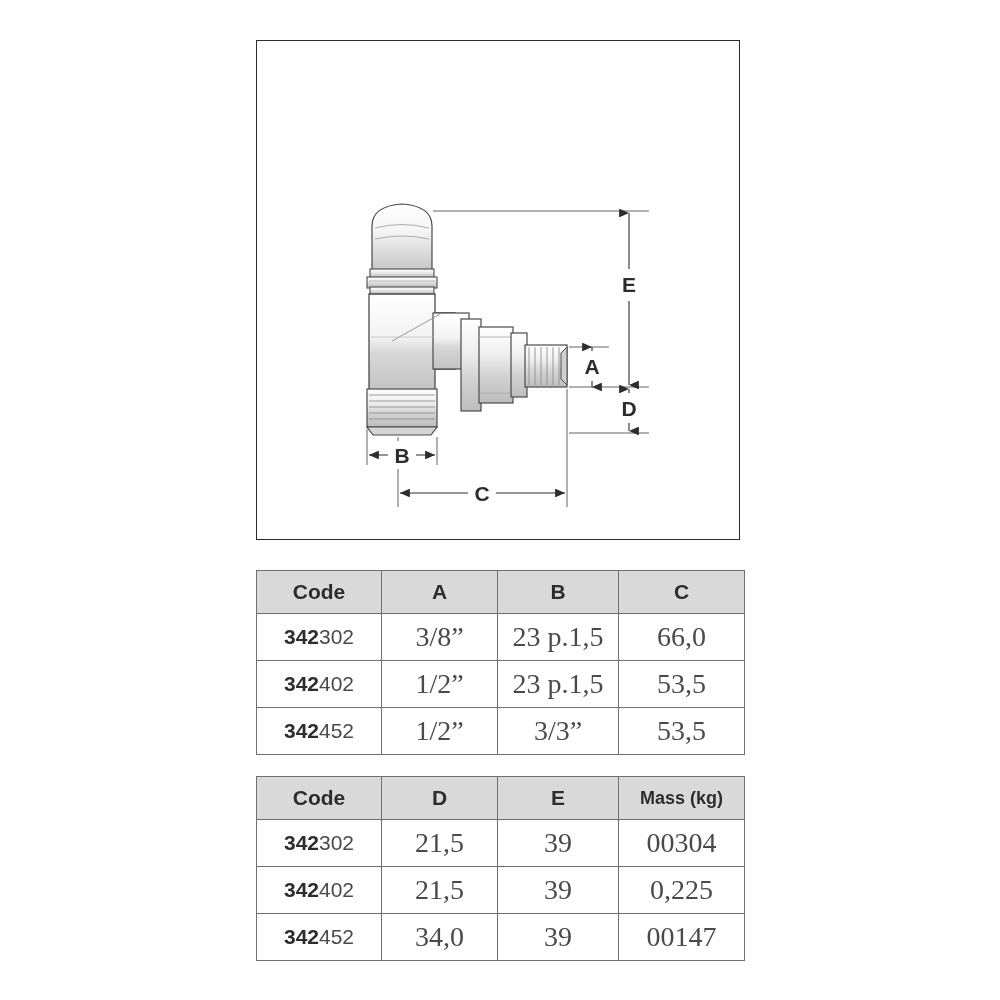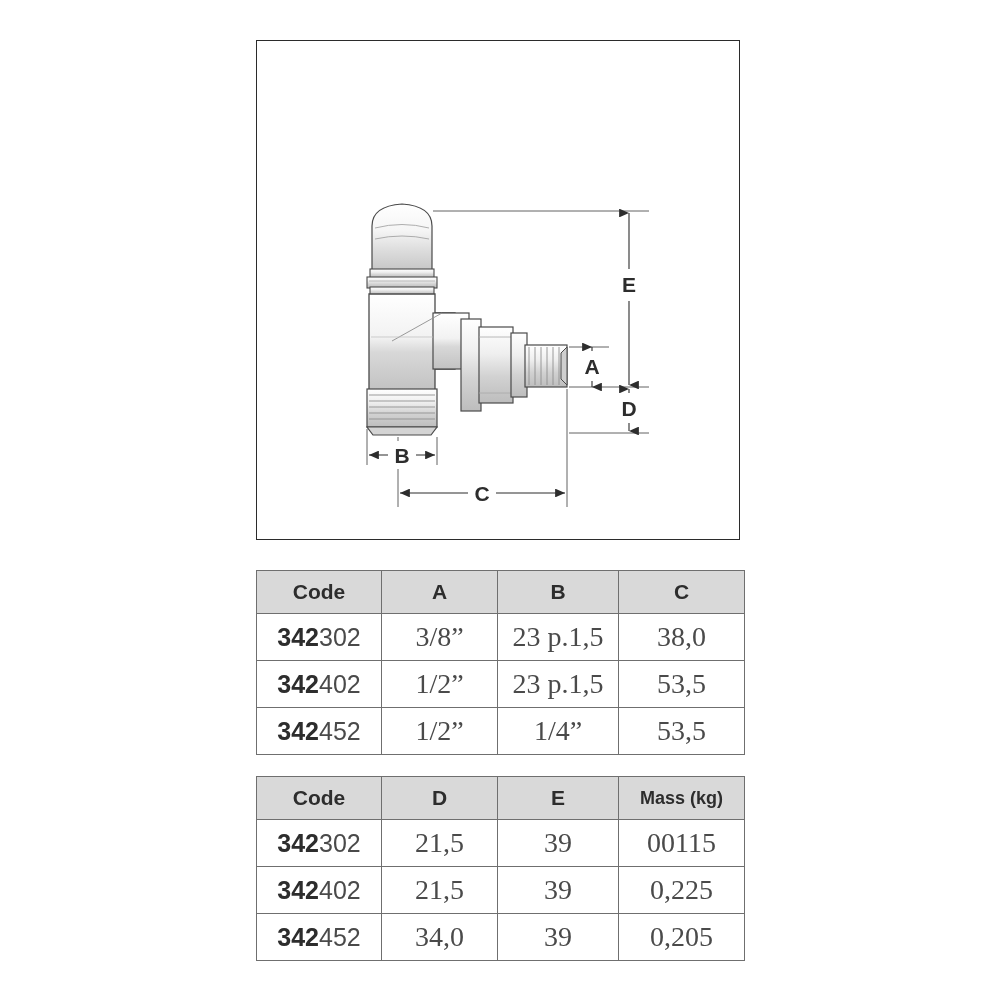--- a/index.html
+++ b/index.html
@@ -60,21 +60,21 @@
     font-size: 18px;
     font-weight: bold;
   }
   .spec-table td {
     font-size: 28px;
     color: #4a4a4a;
     font-family: "Liberation Serif", serif;
   }
   .spec-table td.code-cell {
     font-family: "Liberation Sans", sans-serif;
-    font-size: 25px;
+    font-size: 21px;
     color: #4a4a4a;
   }
   .spec-table td.code-cell b {
     color: #2d2d2d;
     font-weight: bold;
   }
 
   #table-abc {
     left: 256px;
     top: 570px;
@@ -248,59 +248,59 @@
       <th class="col-a">A</th>
       <th class="col-b">B</th>
       <th class="col-c">C</th>
     </tr>
   </thead>
   <tbody>
     <tr>
       <td class="code-cell"><b>342</b><span>302</span></td>
       <td>3/8”</td>
       <td>23 p.1,5</td>
-      <td>38,0</td>
+      <td>66,0</td>
     </tr>
     <tr>
       <td class="code-cell"><b>342</b><span>402</span></td>
       <td>1/2”</td>
       <td>23 p.1,5</td>
       <td>53,5</td>
     </tr>
     <tr>
       <td class="code-cell"><b>342</b><span>452</span></td>
       <td>1/2”</td>
-      <td>1/4”</td>
+      <td>3/3”</td>
       <td>53,5</td>
     </tr>
   </tbody>
 </table>
 
 <table class="spec-table" id="table-de">
   <thead>
     <tr>
       <th class="col-code">Code</th>
       <th class="col-a">D</th>
       <th class="col-b">E</th>
       <th class="col-c small-head">Mass (kg)</th>
     </tr>
   </thead>
   <tbody>
     <tr>
       <td class="code-cell"><b>342</b><span>302</span></td>
       <td>21,5</td>
       <td>39</td>
-      <td>00115</td>
+      <td>00304</td>
     </tr>
     <tr>
       <td class="code-cell"><b>342</b><span>402</span></td>
       <td>21,5</td>
       <td>39</td>
       <td>0,225</td>
     </tr>
     <tr>
       <td class="code-cell"><b>342</b><span>452</span></td>
       <td>34,0</td>
       <td>39</td>
-      <td>0,205</td>
+      <td>00147</td>
     </tr>
   </tbody>
 </table>
 
 </body></html>

